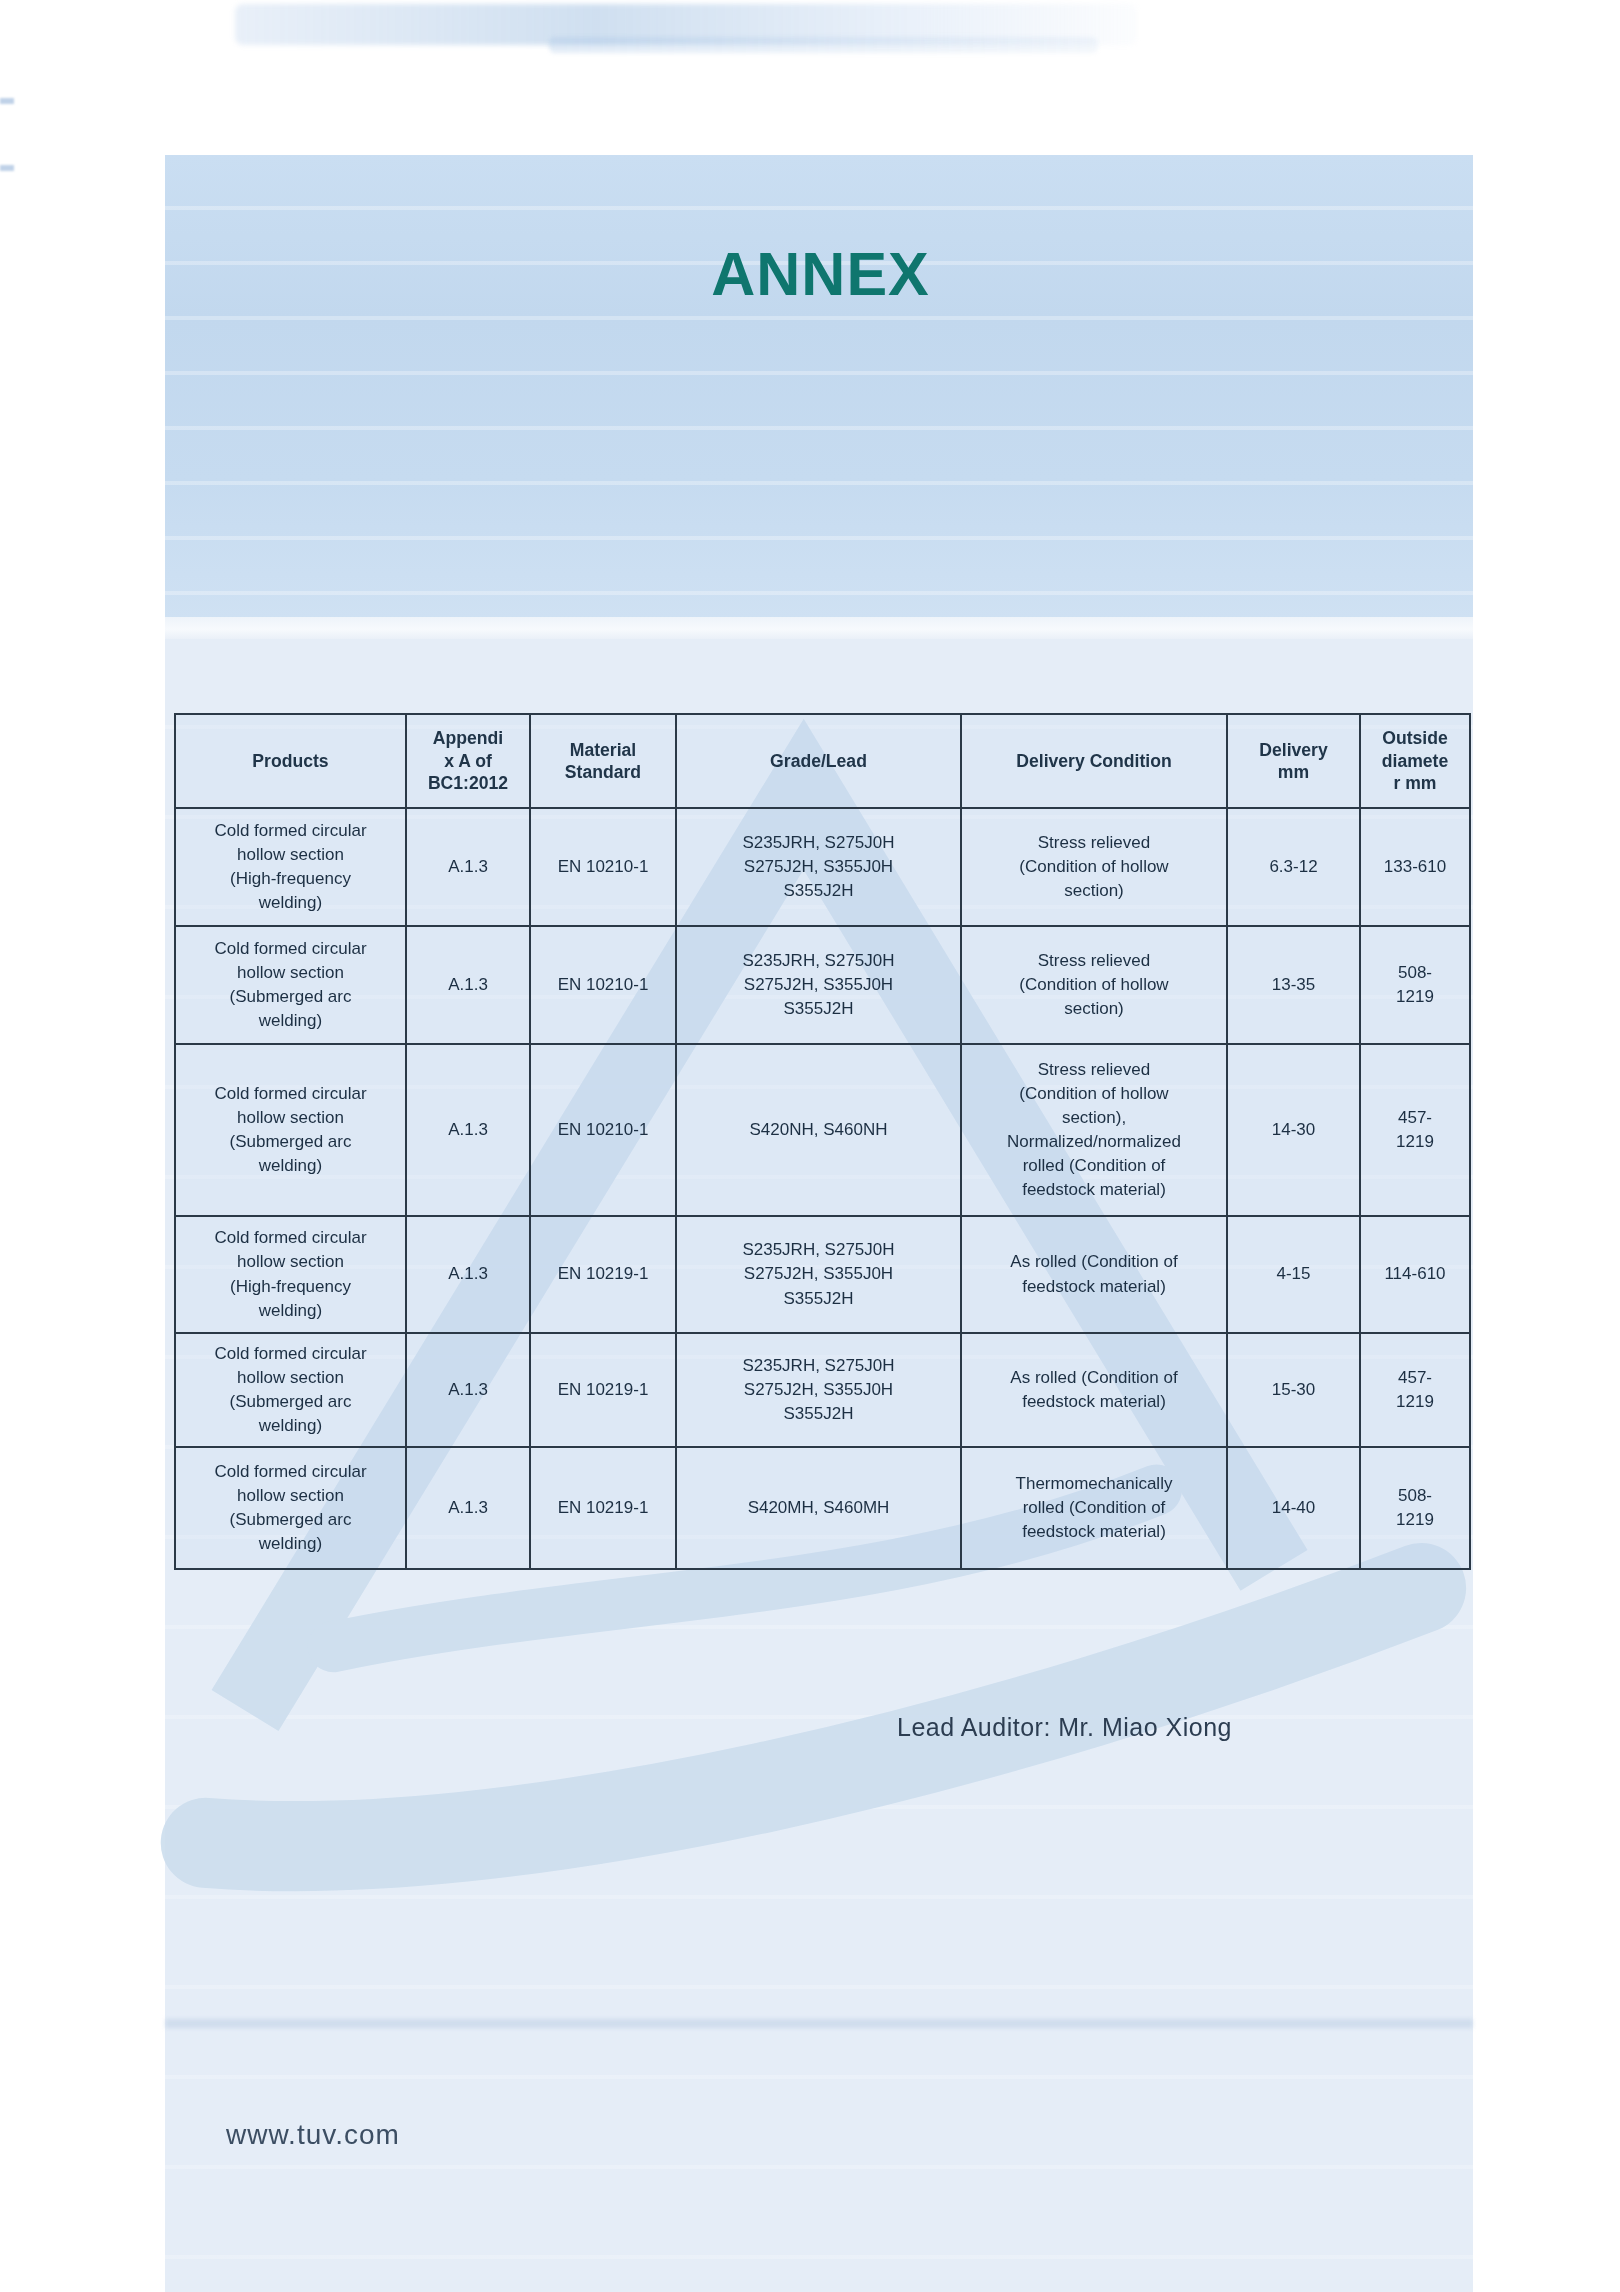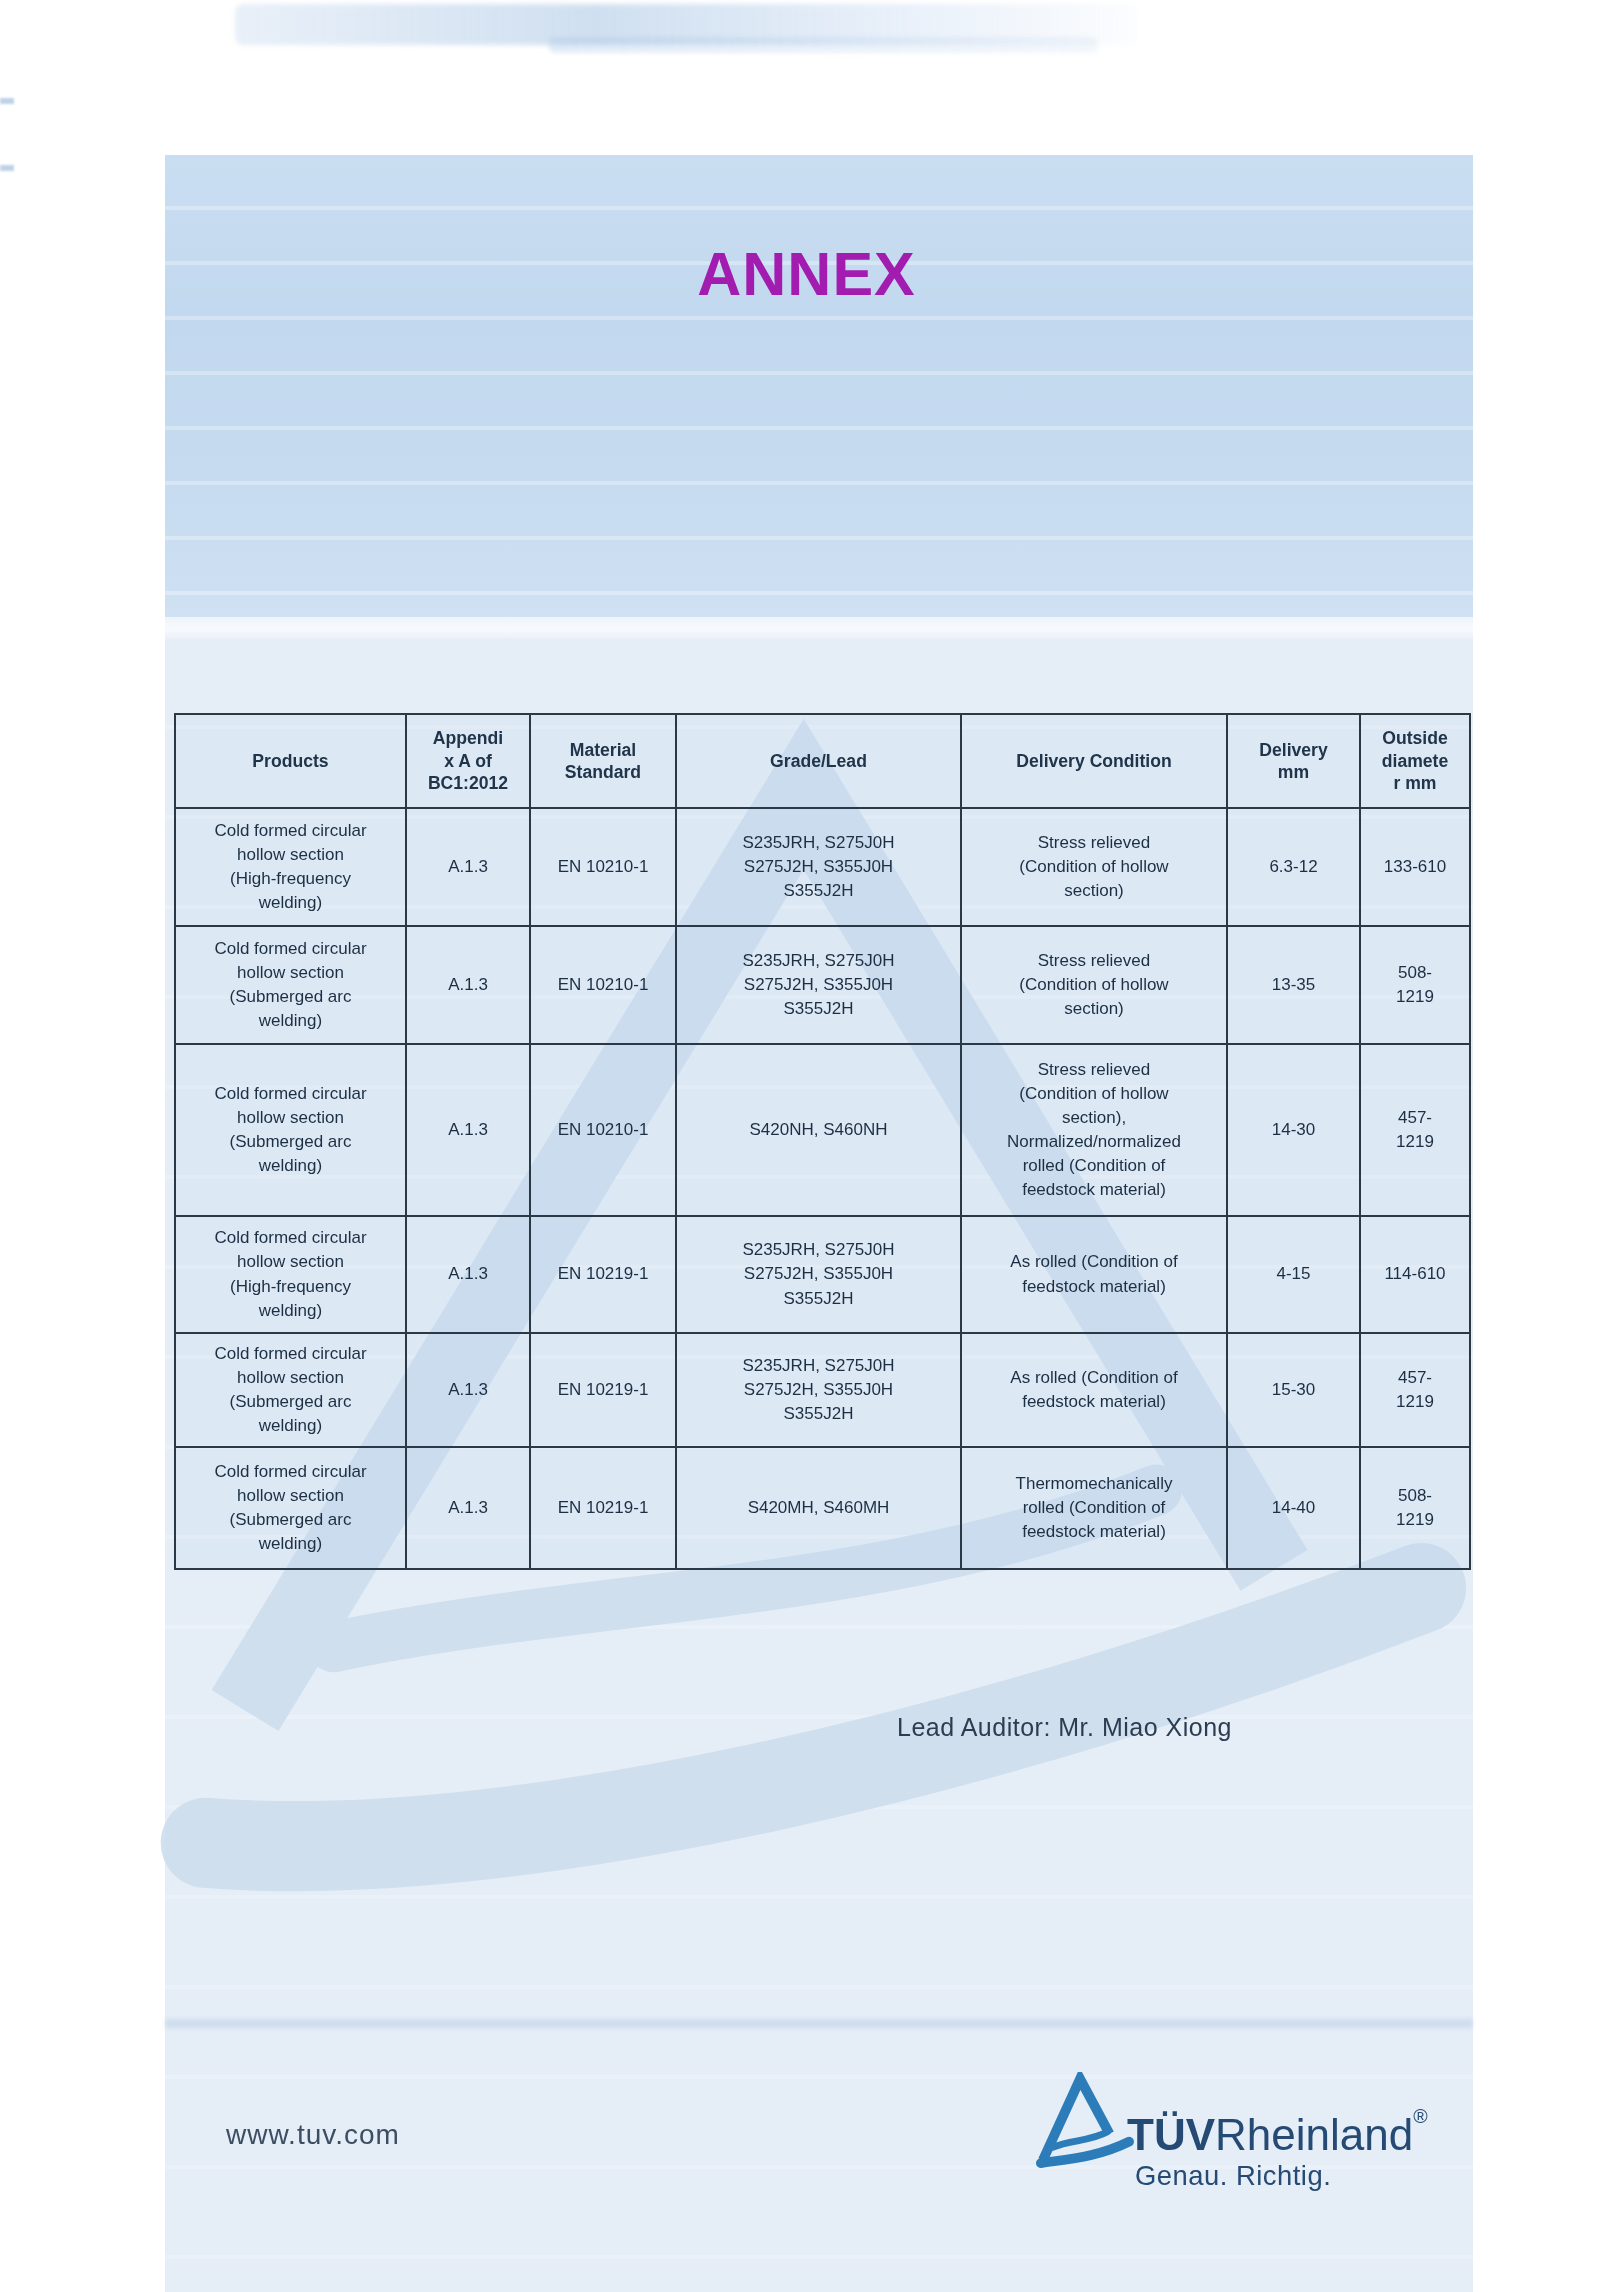--- a/index.html
+++ b/index.html
@@ -36,24 +36,24 @@
   
   .lower-band{
     position:absolute;left:165px;top:639px;width:1308px;height:1654px;
     background:
       repeating-linear-gradient(180deg, rgba(255,255,255,0) 0 86px, rgba(255,255,255,.22) 86px 90px),
       #e5edf7;
   }
   .streak{position:absolute;left:165px;width:1308px;height:8.8px;background:rgba(168,192,222,.35);filter:blur(2px);}
   
   .title-block{
-    position:absolute;left:153px;top:240px;width:1307px;
+    position:absolute;left:167px;top:240px;width:1307px;
     text-align:center;
     font-weight:bold;font-size:61px;line-height:69px;letter-spacing:1px;
-    color:#a21caf;
+    color:#0f766e;
   }
   
   .watermark{position:absolute;left:0;top:0;opacity:.9;}
   
   table.annex{
     position:absolute;left:174px;top:713px;width:1296px;
     border-collapse:collapse;table-layout:fixed;
     border:2.9px solid #222e3a;
   }
   table.annex th, table.annex td{
@@ -242,24 +242,15 @@
         <td>508-
 1219</td>
       </tr>
     </tbody>
   </table>
 
   <div class="lead-auditor">Lead Auditor: Mr. Miao Xiong</div>
 
   <div class="website">www.tuv.com</div>
 
-  <div class="footer-logo">
-    <svg class="logo-triangle" width="106" height="98" viewBox="0 0 100 100">
-      <path d="M8 90 L46 7 L76 63" fill="none" stroke="#2d7cba" stroke-width="10" stroke-linejoin="miter"></path>
-      <path d="M18 77 C36 69 56 71 74 61" fill="none" stroke="#2d7cba" stroke-width="7" stroke-linecap="round"></path>
-      <path d="M6 93 C32 89 64 87 96 71" fill="none" stroke="#2d7cba" stroke-width="10" stroke-linecap="round"></path>
-    </svg>
-    <div class="logo-wordmark"><span class="tuv">TÜV</span><span>Rheinland</span><span class="reg">®</span></div>
-    <div class="logo-tagline">Genau. Richtig.</div>
-  </div>
 
 </div>
 
 
 </body></html>

